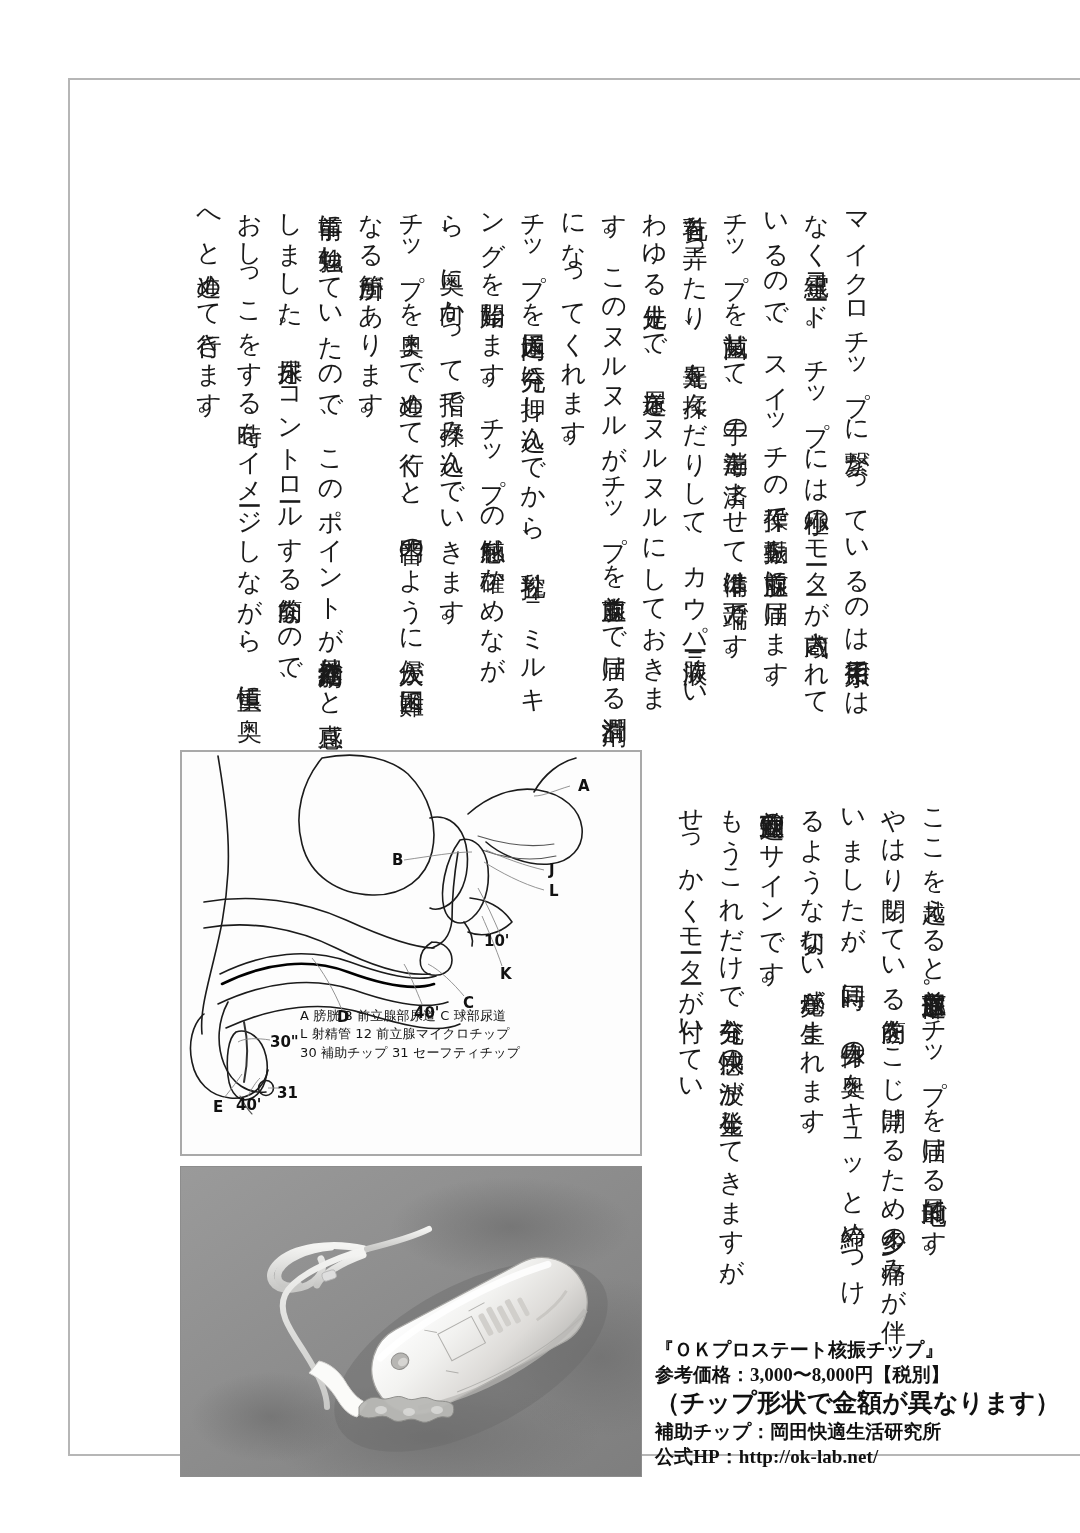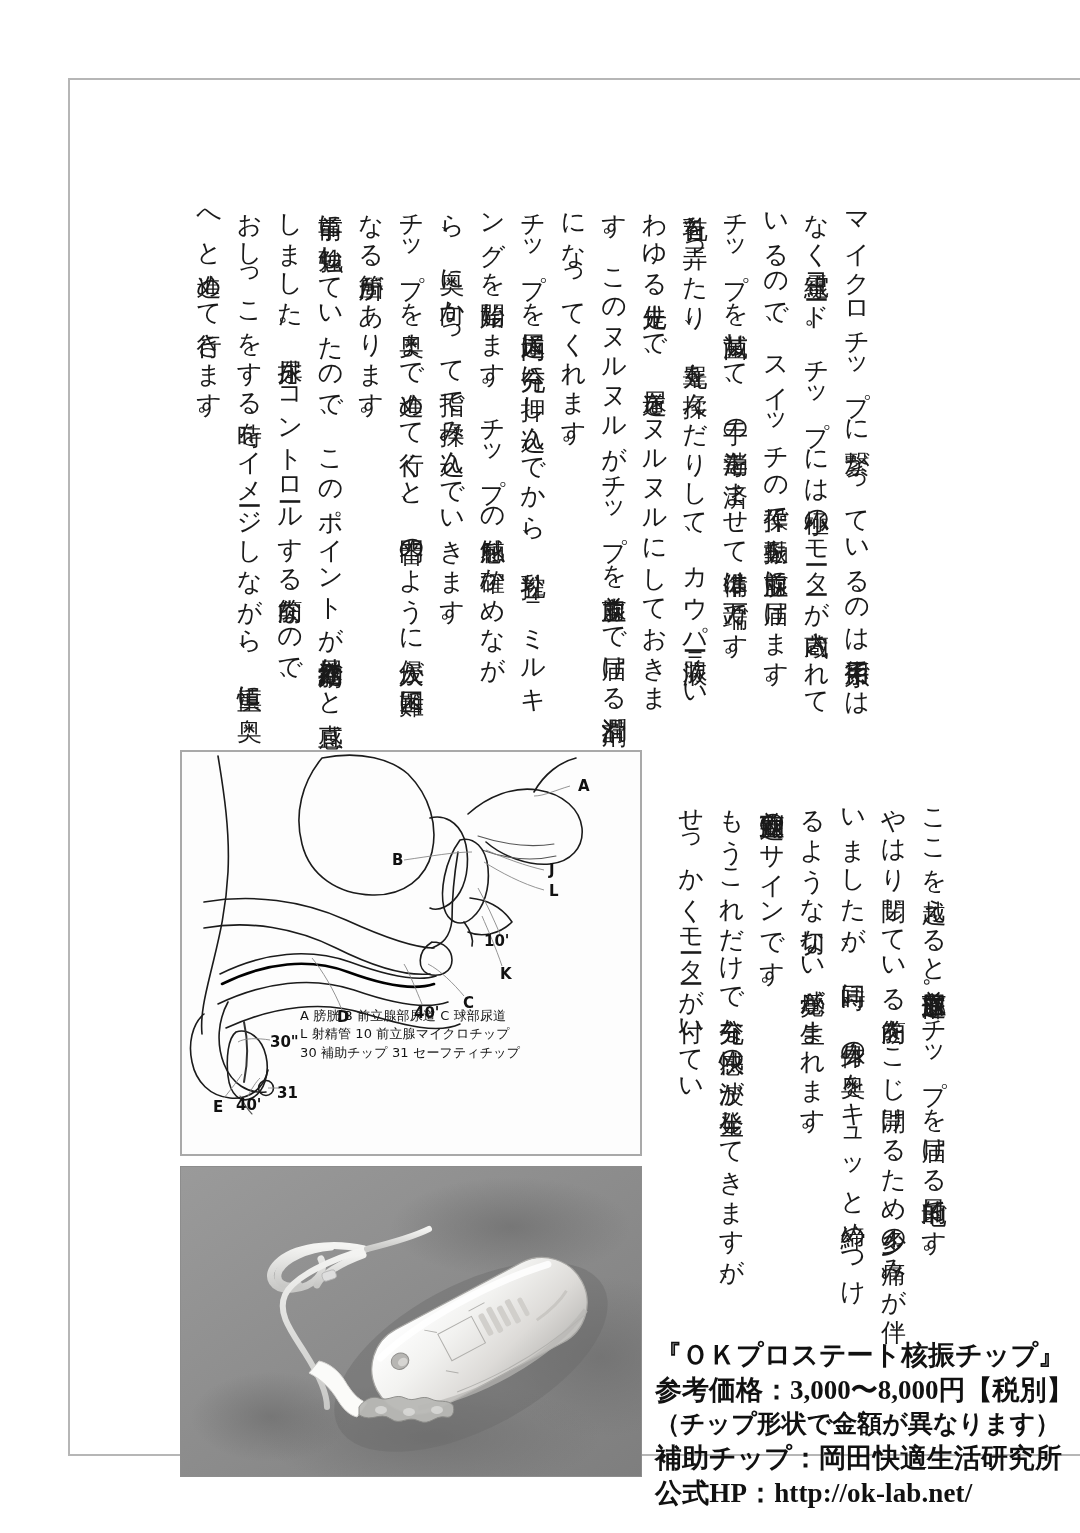--- a/index.html
+++ b/index.html
@@ -124,21 +124,21 @@
   
   #product-info {
     position: absolute;
     left: 585px;
     top: 1258px;
     width: 420px;
     font-family: "Liberation Serif", "DejaVu Serif", serif;
     color: #111;
   }
   #product-info .line {
-    font-size: 27px;
+    font-size: 19px;
     line-height: 1.30;
     font-weight: bold;
     white-space: nowrap;
   }
   #product-info .line.small {
     font-size: 25px;
     font-weight: bold;
   }
   #product-info .line.url {
     font-weight: bold;
@@ -240,21 +240,21 @@
     <div class="dlabel" style="left:281px;top:242px">C</div>
     <div class="dlabel" style="left:232px;top:252px">40'</div>
     <div class="dlabel" style="left:155px;top:256px">D</div>
     <div class="dlabel" style="left:88px;top:281px">30"</div>
     <div class="dlabel" style="left:95px;top:332px">31</div>
     <div class="dlabel" style="left:31px;top:346px">E</div>
     <div class="dlabel" style="left:54px;top:344px">40'</div>
 
     <div id="diagram-legend">
       <div>A 膀胱  B 前立腺部尿道  C 球部尿道</div>
-      <div>L 射精管 10 前立腺マイクロチップ</div>
+      <div>L 射精管 12 前立腺マイクロチップ</div>
       <div>30 補助チップ 31 セーフティチップ</div>
     </div>
   </div>
 
   <div id="product-photo">
     <svg id="photo-svg" viewBox="0 0 462 311">
       <defs>
         <linearGradient id="bg" x1="0" y1="0" x2="1" y2="1">
           <stop offset="0%" stop-color="#9a9a9a"></stop>
           <stop offset="45%" stop-color="#8d8d8d"></stop>

